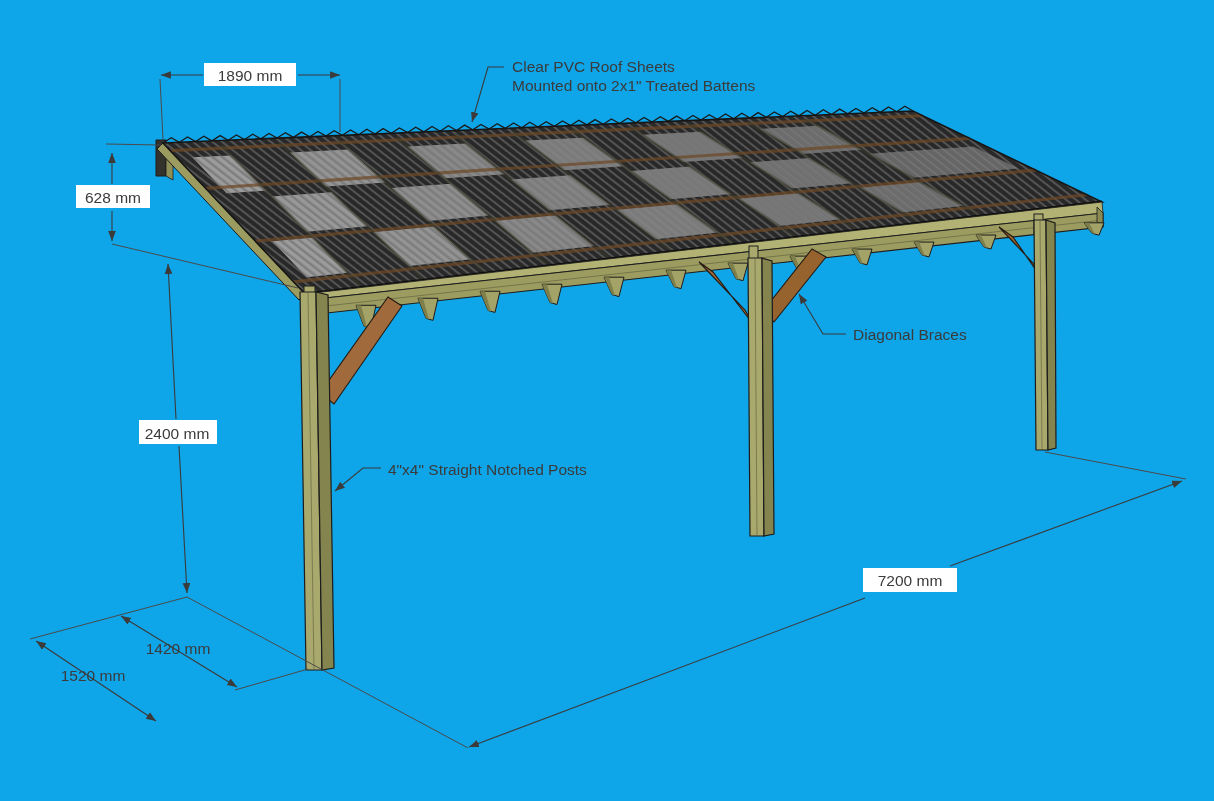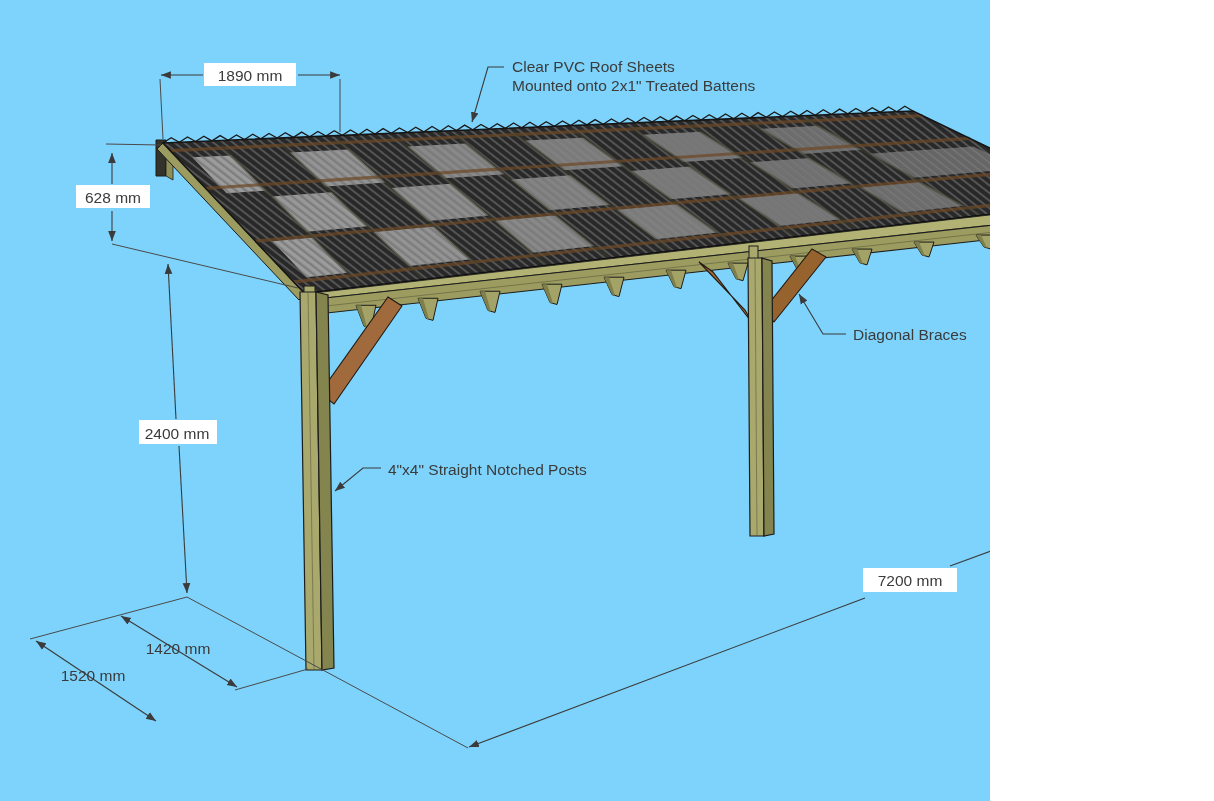--- a/index.html
+++ b/index.html
@@ -1,16 +1,16 @@
 <!DOCTYPE html>
 <html><head>
 <meta charset="utf-8">
 <style>
   html,body{margin:0;padding:0;background:#ffffff;}
-  .stage{width:990px;height:801px;position:relative;background:#7dd3fc;overflow:hidden;}
+  .stage{width:1214px;height:801px;position:relative;background:#0ea5e9;overflow:hidden;}
   svg{display:block;}
   text{font-family:"Liberation Sans","DejaVu Sans",sans-serif;font-size:15.5px;fill:#3b3b3b;}
 </style>
 </head>
 <body>
 
 <div class="stage">
 <svg id="dwg" width="1214" height="801" viewBox="0 0 1214 801">
   <defs>
     <pattern id="corrL" width="6" height="6" patternUnits="userSpaceOnUse" patternTransform="rotate(-52)">

